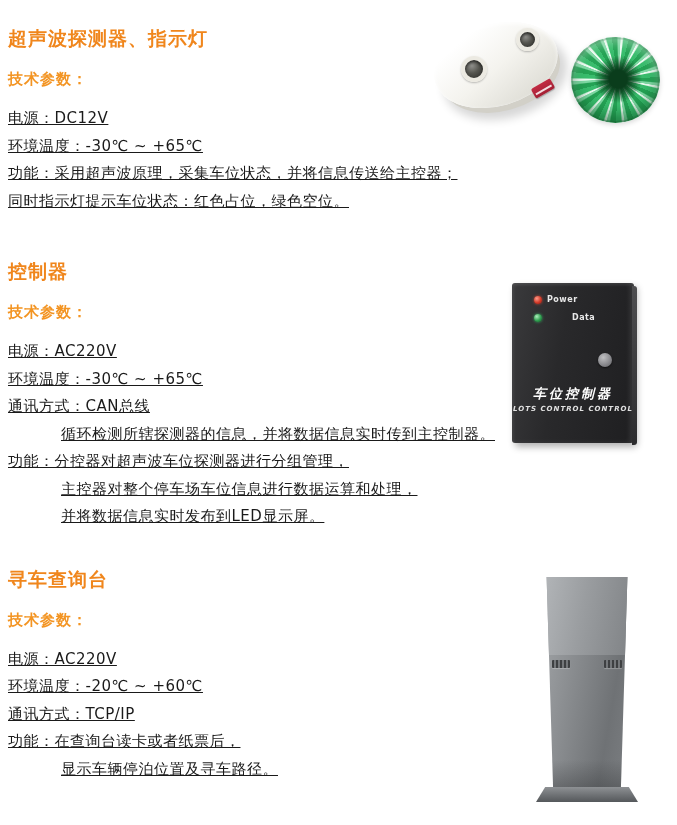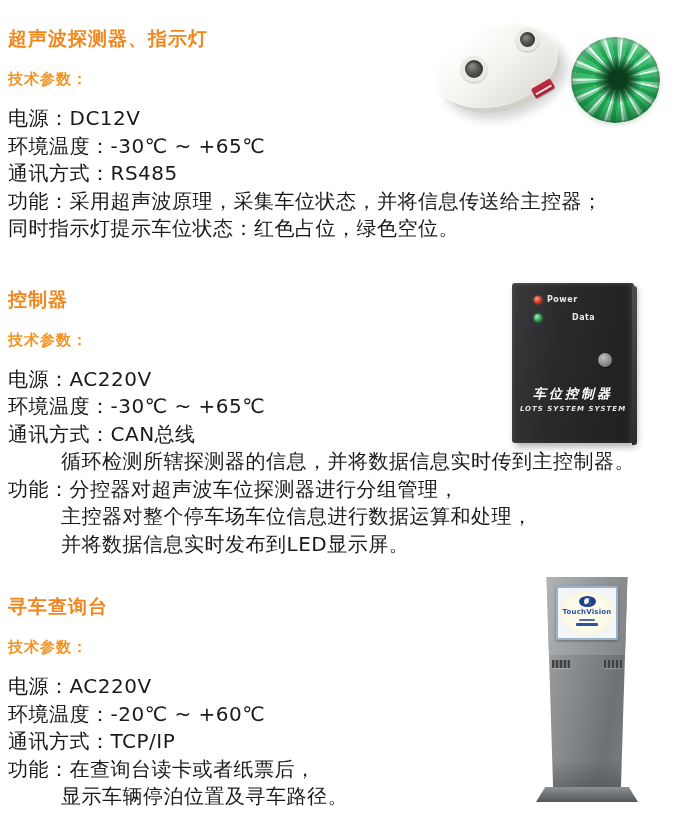--- a/index.html
+++ b/index.html
@@ -15,21 +15,21 @@
   .text-col { position:relative; padding-left:8px; }
   .product-section { position:relative; }
   .section-title {
     font-size:19px; font-weight:bold; color:#f0861c;
     letter-spacing:1px; margin-bottom:19px; line-height:24px;
   }
   .params-label {
     font-size:15px; font-weight:bold; color:#f39422;
     letter-spacing:1px; margin-bottom:16px; line-height:20px;
   }
-  .spec-line { font-size:20px; line-height:27.5px; letter-spacing:0.5px; white-space:nowrap; }
+  .spec-line { font-size:15px; line-height:27.5px; letter-spacing:0.5px; white-space:nowrap;text-decoration:underline; }
   .spec-line.indent { padding-left:53px; }
   .sec-1 { padding-top:26px; }
   .sec-2 { padding-top:44px; }
   .sec-3 { padding-top:36px; }
 
   
   .detector { position:absolute; left:428px; top:20px; width:138px; height:100px; }
   .detector-body {
     position:absolute; left:5px; top:4px; width:126px; height:82px;
     border-radius:50%;
@@ -165,21 +165,20 @@
 <div class="page">
 
   <div class="text-col">
 
     <section class="product-section sec-1">
       <h2 class="section-title">超声波探测器、指示灯</h2>
       <h3 class="params-label">技术参数：</h3>
       <div class="spec-lines">
         <div class="spec-line">电源：DC12V</div>
         <div class="spec-line">环境温度：-30℃ ~ +65℃</div>
-        <div class="spec-line">通讯方式：RS485</div>
         <div class="spec-line">功能：采用超声波原理，采集车位状态，并将信息传送给主控器；</div>
         <div class="spec-line">同时指示灯提示车位状态：红色占位，绿色空位。</div>
       </div>
     </section>
 
     <section class="product-section sec-2">
       <h2 class="section-title">控制器</h2>
       <h3 class="params-label">技术参数：</h3>
       <div class="spec-lines">
         <div class="spec-line">电源：AC220V</div>
@@ -220,31 +219,23 @@
     <div class="led-row led-row-1">
       <span class="led led-red"></span>
       <span class="led-label">Power</span>
     </div>
     <div class="led-row led-row-2">
       <span class="led led-green"></span>
       <span class="led-label">Data</span>
     </div>
     <div class="lock-knob"></div>
     <div class="panel-title">车位控制器</div>
-    <div class="panel-subtitle">LOTS SYSTEM SYSTEM</div>
+    <div class="panel-subtitle">LOTS CONTROL CONTROL</div>
   </div>
 
   <div class="kiosk">
     <div class="kiosk-body"></div>
-    <div class="kiosk-screen">
-      <div class="logo-oval">
-        <div class="logo-eye"></div>
-        <div class="logo-text">TouchVision</div>
-        <div class="logo-sub-bar"></div>
-        <div class="logo-sub-bar2"></div>
-      </div>
-    </div>
     <div class="vent vent-left"></div>
     <div class="vent vent-right"></div>
     <div class="kiosk-base"></div>
   </div>
 
 </div>
 
 </body></html>

